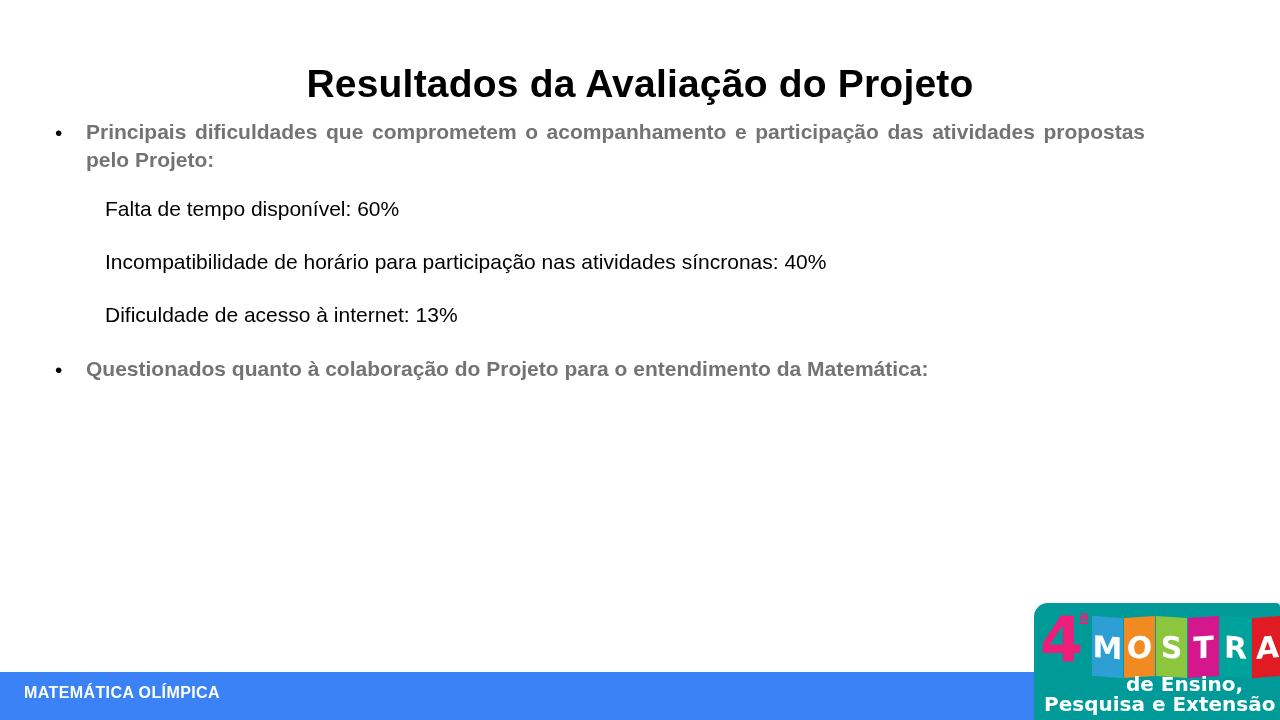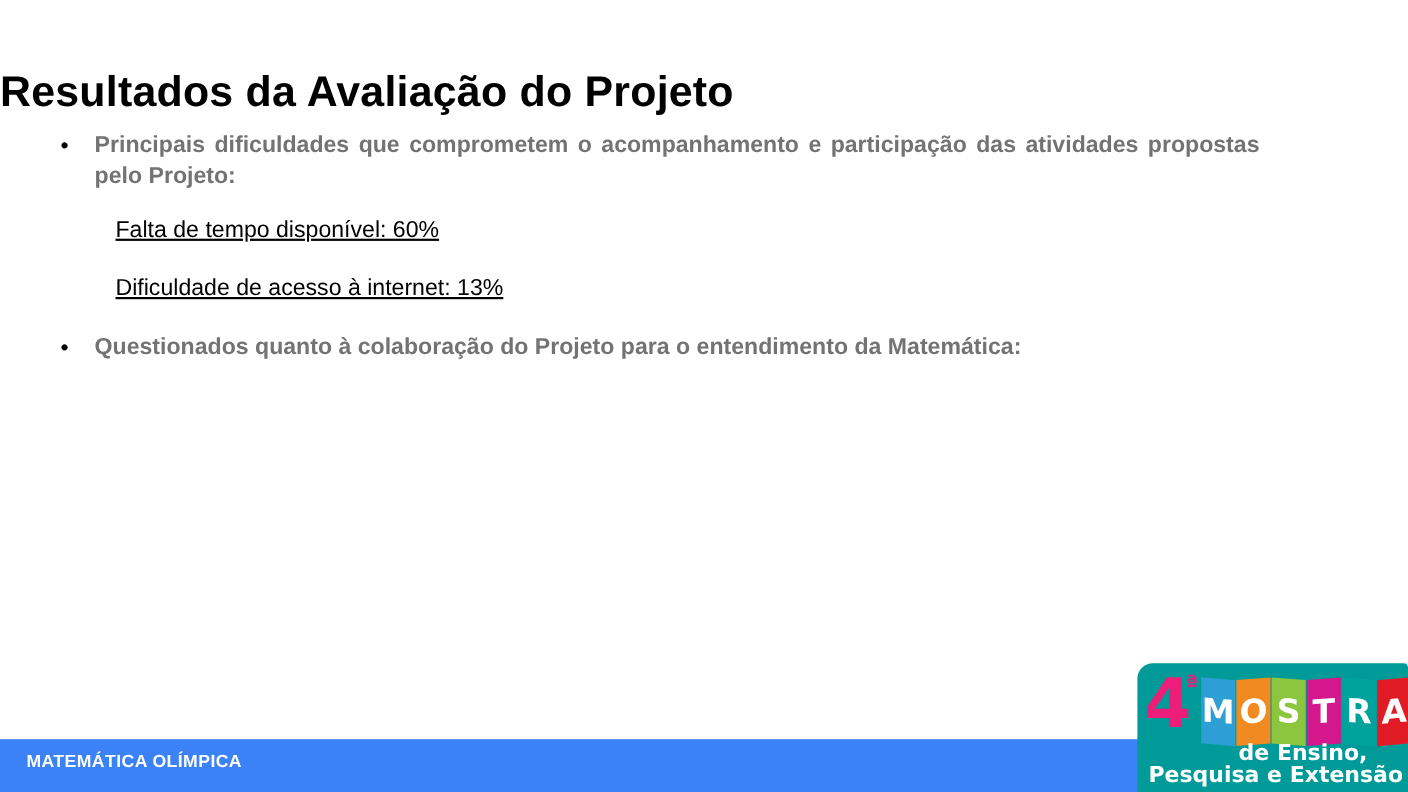--- a/index.html
+++ b/index.html
@@ -18,21 +18,21 @@
     background: #ffffff;
     overflow: hidden;
   }
 
   
   .slide-title {
     position: absolute;
     left: 0;
     top: 36px;
     width: 1280px;
-    text-align: left;
+    text-align: center;
     font-size: 39px;
     font-weight: bold;
     color: #000000;
     letter-spacing: 0.2px;
     white-space: nowrap;
   }
 
   
   .body-block {
     position: absolute;
@@ -65,21 +65,20 @@
     text-justify: inter-word;
   }
   .bullet-text.no-justify {
     text-align: left;
   }
 
   .sub-list {
     margin: 0;
     padding: 0;
     list-style: none;
-    text-decoration: underline;
   }
   .sub-item {
     font-size: 21px;
     font-weight: normal;
     color: #000000;
     line-height: 53px;
     padding-left: 55px;
     white-space: nowrap;
   }
 
@@ -200,20 +199,21 @@
   <h1 class="slide-title">Resultados da Avaliação do Projeto</h1>
 
   <div class="body-block">
 
     <div class="bullet-row">
       <span class="bullet-dot">•</span>
       <span class="bullet-text">Principais dificuldades que comprometem o acompanhamento e participação das atividades propostas pelo Projeto:</span>
     </div>
     <ul class="sub-list">
       <li class="sub-item">Falta de tempo disponível: 60%</li>
+      <li class="sub-item">Incompatibilidade de horário para participação nas atividades síncronas: 40%</li>
       <li class="sub-item">Dificuldade de acesso à internet: 13%</li>
     </ul>
 
     <div class="group-gap"></div>
 
     <div class="bullet-row">
       <span class="bullet-dot">•</span>
       <span class="bullet-text no-justify">Questionados quanto à colaboração do Projeto para o entendimento da Matemática:</span>
     </div>
 

